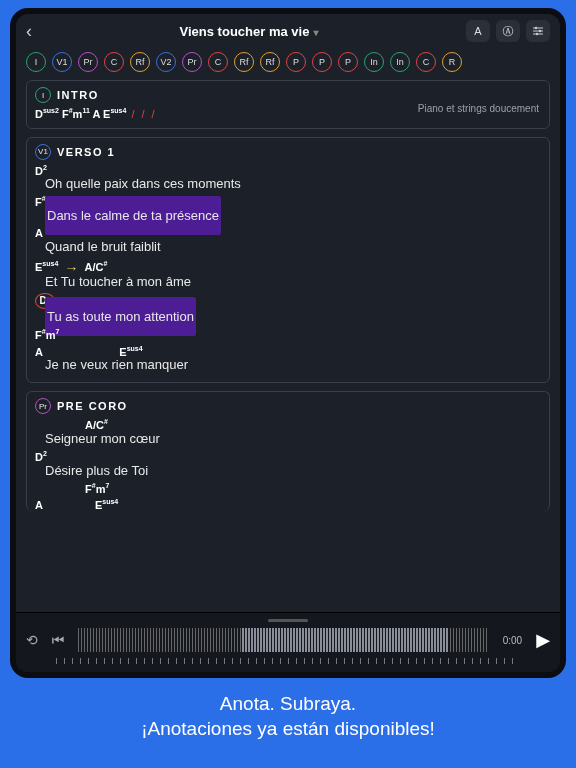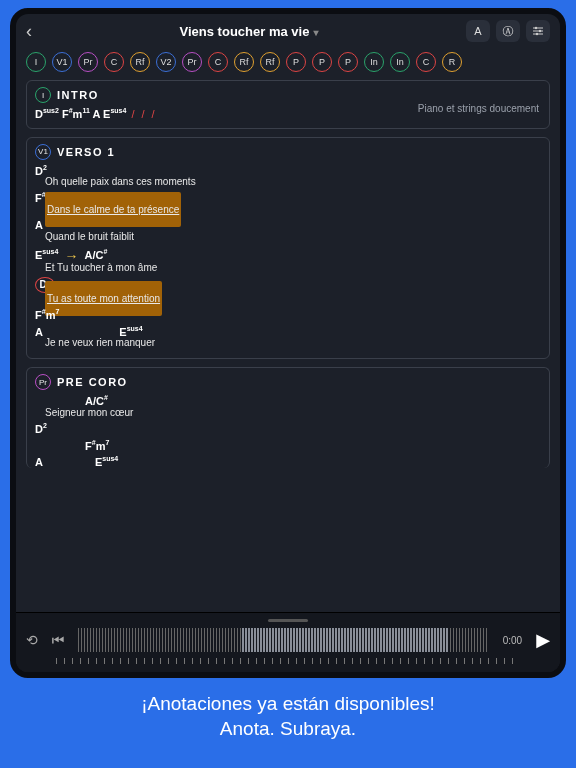--- a/index.html
+++ b/index.html
@@ -75,23 +75,23 @@
     width: 16px; height: 16px; border-radius: 50%;
     border: 1.5px solid;
     font-size: 8px;
     display: flex; align-items: center; justify-content: center;
   }
   .sec-title { font-size: 11px; letter-spacing: 1.5px; font-weight: 700; color: #fff; }
   .sec-note { position: absolute; right: 10px; top: 22px; font-size: 10px; color: #9aa0ab; }
   .chord-line { font-size: 11px; font-weight: 700; color: #fff; margin-top: 4px; }
   .chord-line sup { font-size: 7px; }
   .slashes { color: #d44; font-weight: 400; letter-spacing: 2px; }
-  .lyric { font-size: 10px; color: #e8e8e8; margin-bottom: 2px; }
+  .lyric { font-size: 13px; color: #e8e8e8; margin-bottom: 2px; }
   .lyric.indent { padding-left: 10px; }
-  .hl { background: #a16207; padding: 12px 2px; border-radius: 2px; text-decoration: underline; }
+  .hl { background: #4c1d95; padding: 12px 2px; border-radius: 2px; }
   .arrow { color: #f2c94c; font-size: 14px; font-weight: bold; }
   .circ {
     display: inline-flex;
     width: 20px; height: 16px;
     border: 1.5px solid #d44;
     border-radius: 50%;
     align-items: center; justify-content: center;
     font-size: 10px; font-weight: 700;
   }
   .player {
@@ -210,20 +210,21 @@
 
     <div class="section" style="border-bottom:none; margin-bottom:0; padding-bottom:0">
       <div class="sec-head">
         <span class="sec-badge" style="border-color:#b84fc4">Pr</span>
         <span class="sec-title">PRE CORO</span>
       </div>
       <div id="precoro-lines">
           <div class="chord-line" style="padding-left: 50px;">A/C<sup>#</sup></div>
           <div class="lyric indent">Seigneur mon   cœur</div>
           <div class="chord-line" style="padding-left: 0px;">D<sup>2</sup></div>
+          <div class="lyric indent">Désire plus de Toi</div>
           <div class="chord-line" style="padding-left: 50px;">F<sup>#</sup>m<sup>7</sup></div>
           <div class="chord-line" style="padding-left: 0px;">A&nbsp;&nbsp;&nbsp;&nbsp;&nbsp;&nbsp;&nbsp;&nbsp;&nbsp;&nbsp;&nbsp;&nbsp;&nbsp;&nbsp;&nbsp;&nbsp;&nbsp;E<sup>sus4</sup></div>
         </div>
     </div>
 
   </div>
 
   <div class="player">
     <div class="grabber"></div>
     <div class="prow">
@@ -231,15 +232,15 @@
       <span class="picon">⏮</span>
       <div class="wave"></div>
       <span class="ptime">0:00</span>
       <span class="play">▶</span>
     </div>
     <div class="ticks"></div>
   </div>
 </div>
 
 <div class="promo">
+  <div>Anota. Subraya.</div>
   <div>¡Anotaciones ya están disponibles!</div>
-  <div>Anota. Subraya.</div>
 </div>
 
 </body></html>

